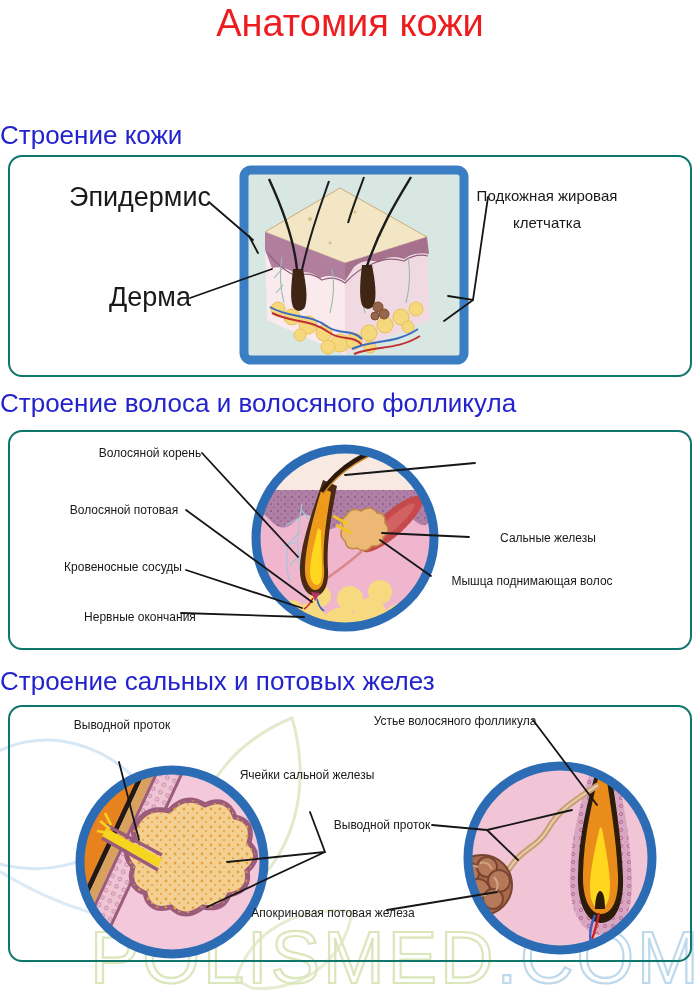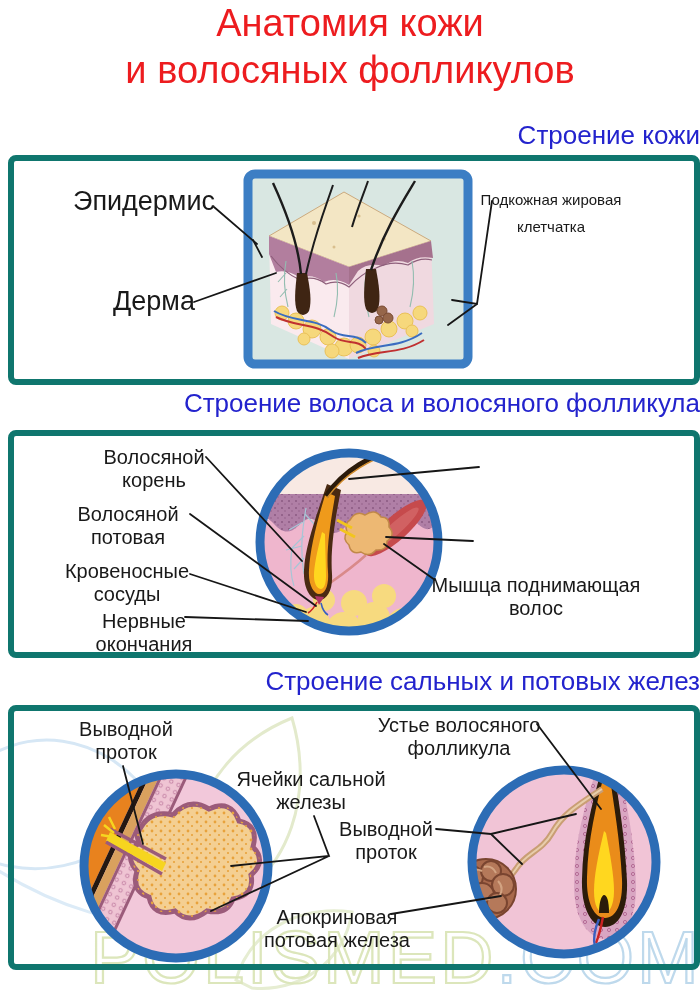--- a/index.html
+++ b/index.html
@@ -1,49 +1,48 @@
 <!DOCTYPE html>
 <html><head>
 <meta charset="utf-8">
 <style>
   html,body{margin:0;padding:0;background:#fff;}
   body{width:700px;height:990px;position:relative;overflow:hidden;
        font-family:"Liberation Sans",sans-serif;}
   .abs{position:absolute;}
   .main-title{left:0;top:8;width:700px;text-align:center;color:#ed1c1f;
               font-size:38px;line-height:47px;font-weight:400;z-index:6;}
-  .sec-title{left:0;width:700px;text-align:right;color:#2323cd;
+  .sec-title{left:0;width:700px;text-align:left;color:#2323cd;
              font-size:26px;line-height:30px;z-index:6;}
-  .panel{border:6px solid #0f766e;border-radius:8px;background:transparent;z-index:4;}
+  .panel{border:2px solid #0f766e;border-radius:14px;background:transparent;z-index:4;}
   .panel svg{position:absolute;left:0;top:0;}
   .lbl{position:absolute;color:#191919;text-align:center;z-index:8;}
   .f27{font-size:27px;line-height:31px;}
   .f23{font-size:15px;line-height:27px;}
-  .f20{font-size:20px;line-height:23px;}
+  .f20{font-size:12px;line-height:23px;}
   .f28{font-size:28px;line-height:32px;}
   .wm{z-index:1;}
 </style>
 </head>
 <body>
 
 <svg class="abs wm" width="700" height="990" viewBox="0 0 700 990">
   <g fill="none">
     <path d="M-40,780 C20,715 110,735 152,800 C112,872 20,888 -40,845 Z" stroke="#d6e7f5" stroke-width="3"></path>
     <path d="M-25,855 C45,905 130,935 215,922" stroke="#dcebf7" stroke-width="3"></path>
     <path d="M190,902 C178,818 218,748 292,718 C314,792 292,872 222,906 C210,911 196,910 190,902 Z" stroke="#e3eacc" stroke-width="3"></path>
     <path d="M236,980 C250,930 300,905 352,912 C344,962 300,992 252,988 Z" stroke="#e6edd2" stroke-width="3"></path>
   </g>
   <text x="90" y="983" font-size="74" letter-spacing="3" font-family="Liberation Sans, sans-serif">
     <tspan fill="none" stroke="#dce6bb" stroke-width="2.2">POLISMED</tspan><tspan fill="none" stroke="#bed9ec" stroke-width="2.2">.COM</tspan>
   </text>
 </svg>
 
 <div class="abs main-title">
   <div>Анатомия кожи</div>
-  <div>и волосяных фолликулов</div>
 </div>
 
 <div class="abs sec-title" style="top:120px">Строение кожи</div>
 
 <div class="abs panel" style="left:8px;top:155px;width:680px;height:218px">
   <svg width="680" height="218" viewBox="0 0 680 218">
     <defs>
       <clipPath id="frameClip">
           <rect x="240" y="19" width="208" height="180"></rect>
         </clipPath>
@@ -193,20 +192,21 @@
       <path d="M171,181 L294,185"></path>
       <path d="M465,31 L335,43"></path>
       <path d="M459,105 L372,101"></path>
       <path d="M421,144 L370,108"></path>
     </g>
   </svg>
   <div class="lbl f20" style="left:70px;top:10px;width:140px">Волосяной корень</div>
   <div class="lbl f20" style="left:44px;top:67px;width:140px">Волосяной потовая</div>
   <div class="lbl f20" style="left:33px;top:124px;width:160px">Кровеносные сосуды</div>
   <div class="lbl f20" style="left:50px;top:174px;width:160px">Нервные окончания</div>
+  <div class="lbl f20" style="left:448px;top:95px;width:180px">Сальные железы</div>
   <div class="lbl f20" style="left:412px;top:138px;width:220px">Мышца поднимающая волос</div>
 </div>
 
 <div class="abs sec-title" style="top:666px">Строение сальных и потовых желез</div>
 
 <div class="abs panel" style="left:8px;top:705px;width:680px;height:253px">
   <svg width="680" height="253" viewBox="0 0 680 253">
     <defs>
       <clipPath id="circClipL">
           <circle cx="162" cy="155" r="92"></circle>

